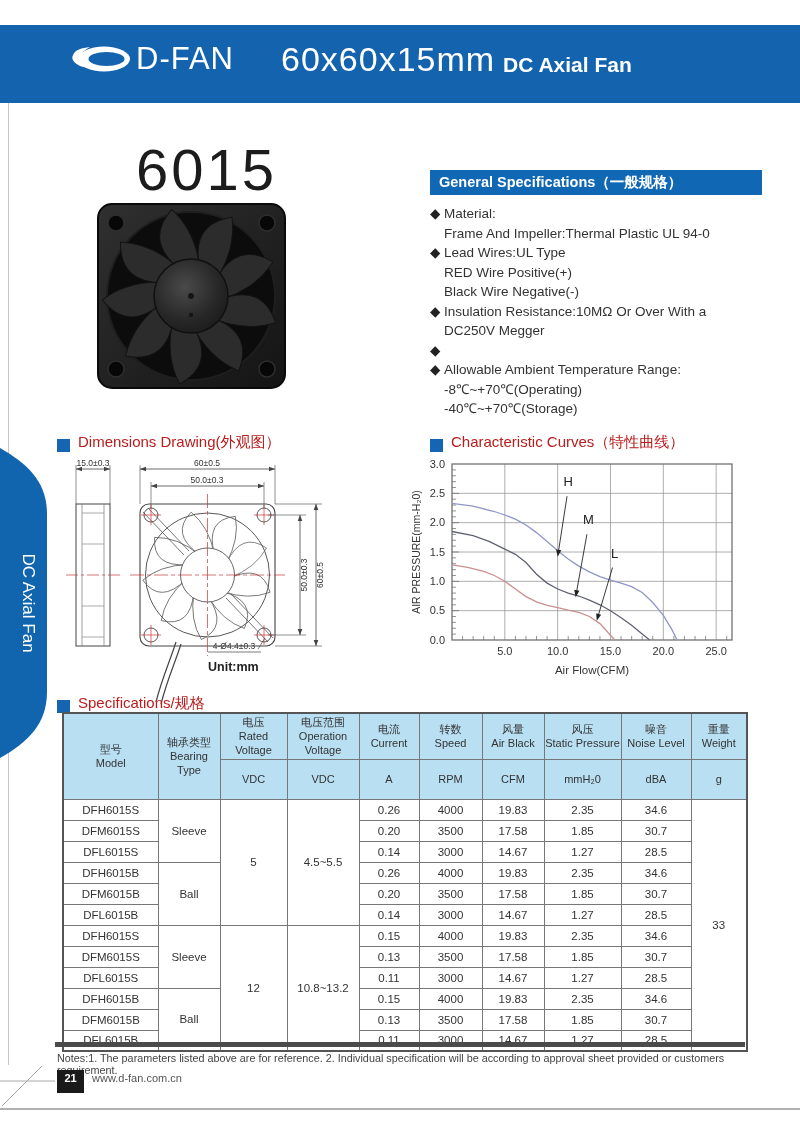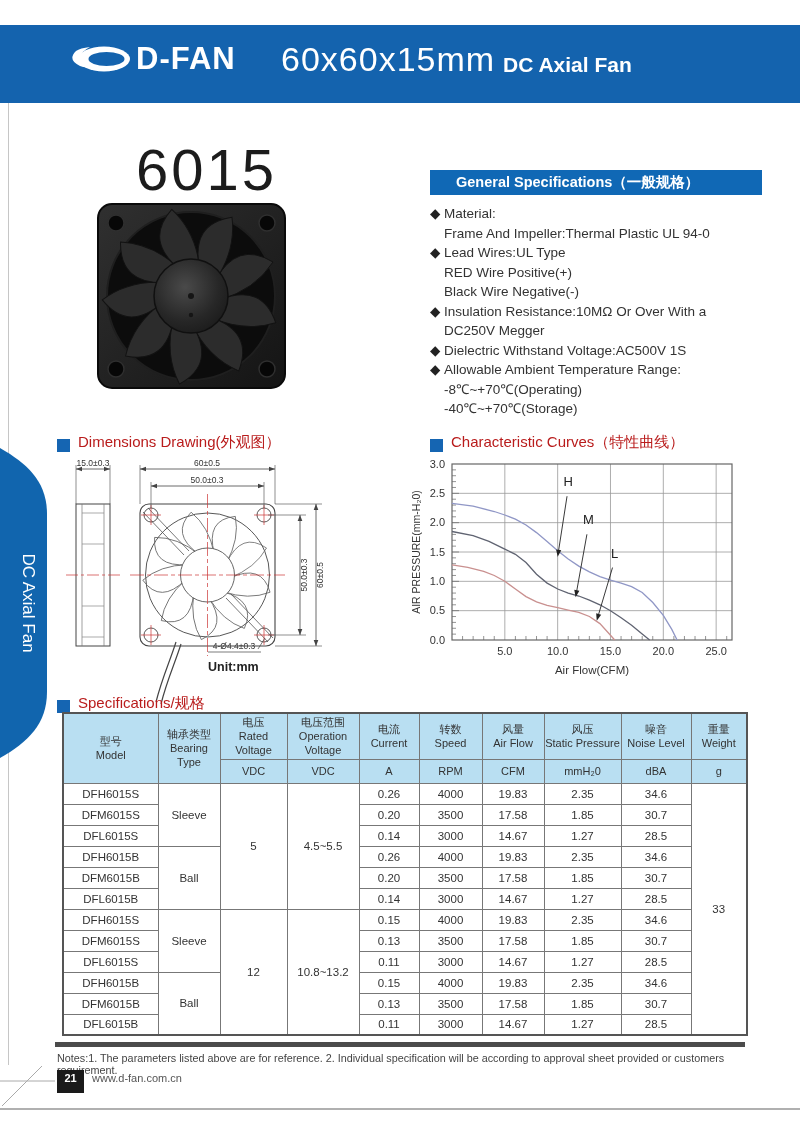--- a/index.html
+++ b/index.html
@@ -5,50 +5,50 @@
   *{margin:0;padding:0;box-sizing:border-box}
   html,body{background:#ffffff}
   body{font-family:"Liberation Sans",sans-serif}
   .page{position:relative;width:800px;height:1131px;background:#fff;overflow:hidden}
   .abs{position:absolute}
   svg text{font-family:"Liberation Sans",sans-serif}
 
   
   .header-bar{left:0;top:25px;width:800px;height:78px;background:#1463ae}
   .brand{left:70px;top:40px;display:flex;align-items:center;gap:4px}
-  .brand-text{color:#fff;font-size:31px;font-weight:bold;letter-spacing:1px}
+  .brand-text{color:#fff;font-size:31px;font-weight:normal;letter-spacing:1px}
   .size-title{left:281px;top:40px;color:#fff;font-size:34px;letter-spacing:1px}
   .product-type{left:503px;top:53px;color:#fff;font-size:21px;font-weight:bold}
 
   
   .left-vline{left:8px;top:103px;width:1px;height:962px;background:#c6c6c6}
   .side-tab{left:0;top:448px}
   .model-number{left:136px;top:136px;font-size:58px;letter-spacing:3px;color:#1c1c1c}
 
   
   .gs-block{left:430px;top:170px;width:332px}
-  .gs-title{background:#1068b5;color:#fff;font-size:14.5px;font-weight:bold;height:25px;line-height:25px;padding-left:26px}
+  .gs-title{background:#1068b5;color:#fff;font-size:14.5px;font-weight:bold;height:25px;line-height:25px;padding-left:9px}
   .gs-list{margin-top:9px}
   .gs-row{display:flex;font-size:13.5px;color:#333;line-height:19.5px}
   .gs-bullet{display:inline-block;width:14px;flex:0 0 14px;color:#222}
 
   
   .section-heading{display:flex;align-items:flex-end;font-size:15px;color:#b91c1c}
   .blue-square{width:13px;height:13px;background:#1565b2;margin-right:8px;flex:0 0 13px}
   .h-dims{left:57px;top:433px}
   .h-curves{left:430px;top:433px}
   .h-table{left:57px;top:694px}
 
   
   .spec-table-wrap{left:62px;top:712px}
   .spec-table{border-collapse:collapse;width:684px;table-layout:fixed;border:2px solid #555}
   .spec-table th,.spec-table td{border:1px solid #777;text-align:center;color:#333;padding:0}
   .spec-table thead th{background:#b9dff2;font-weight:normal;font-size:11px;line-height:1.3}
   .spec-table thead tr.main-head th{height:46px}
-  .spec-table thead tr.unit-head th{height:24px}
+  .spec-table thead tr.unit-head th{height:40px}
   .spec-table tbody td{font-size:11.5px;height:21px;background:#fff}
 
   
   .dark-bar{left:55px;top:1042px;width:690px;height:5px;background:#4b4b4b}
   .notes{left:57px;top:1052px;width:692px;font-size:10.8px;color:#444}
   .page-num{left:57px;top:1070px;width:27px;height:23px;background:#1a1a1a;color:#fff;
             font-size:11px;font-weight:bold;text-align:center;line-height:16px}
   .website{left:92px;top:1072px;font-size:11px;color:#555;text-decoration:none}
   .bottom-line{left:0;top:1108px;width:800px;height:2px;background:#b0b0b0}
 </style>
@@ -137,21 +137,20 @@
         <div class="gs-row">
           <span class="gs-bullet">◆</span>
           <span>Insulation Resistance:10MΩ Or Over With a</span>
         </div>
         <div class="gs-row">
           <span class="gs-bullet"></span>
           <span>DC250V Megger</span>
         </div>
         <div class="gs-row">
           <span class="gs-bullet">◆</span>
-          <span>Dielectric Withstand Voltage:AC500V 1S</span>
         </div>
         <div class="gs-row">
           <span class="gs-bullet">◆</span>
           <span>Allowable Ambient Temperature Range:</span>
         </div>
         <div class="gs-row">
           <span class="gs-bullet"></span>
           <span>-8℃~+70℃(Operating)</span>
         </div>
         <div class="gs-row">
@@ -384,21 +383,21 @@
             <th>
               <div>电流</div>
               <div>Current</div>
             </th>
             <th>
               <div>转数</div>
               <div>Speed</div>
             </th>
             <th>
               <div>风量</div>
-              <div>Air Flow</div>
+              <div>Air Black</div>
             </th>
             <th>
               <div>风压</div>
               <div>Static Pressure</div>
             </th>
             <th>
               <div>噪音</div>
               <div>Noise Level</div>
             </th>
             <th>

